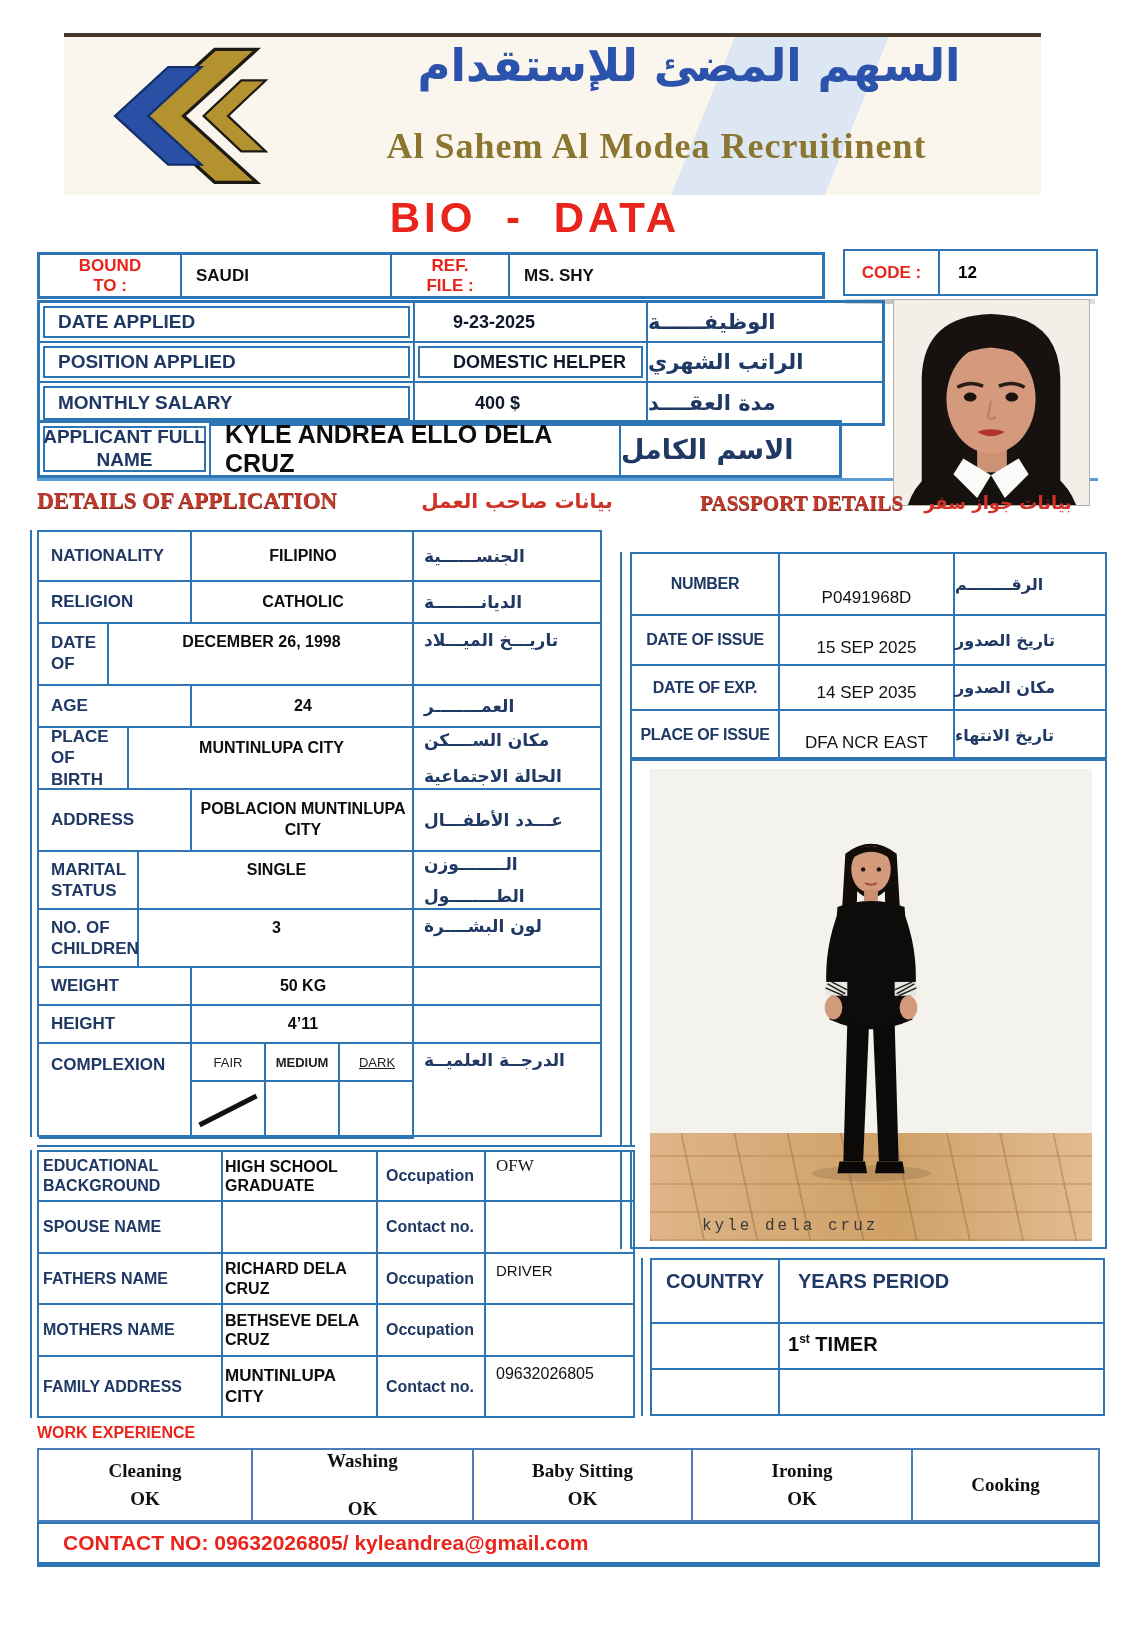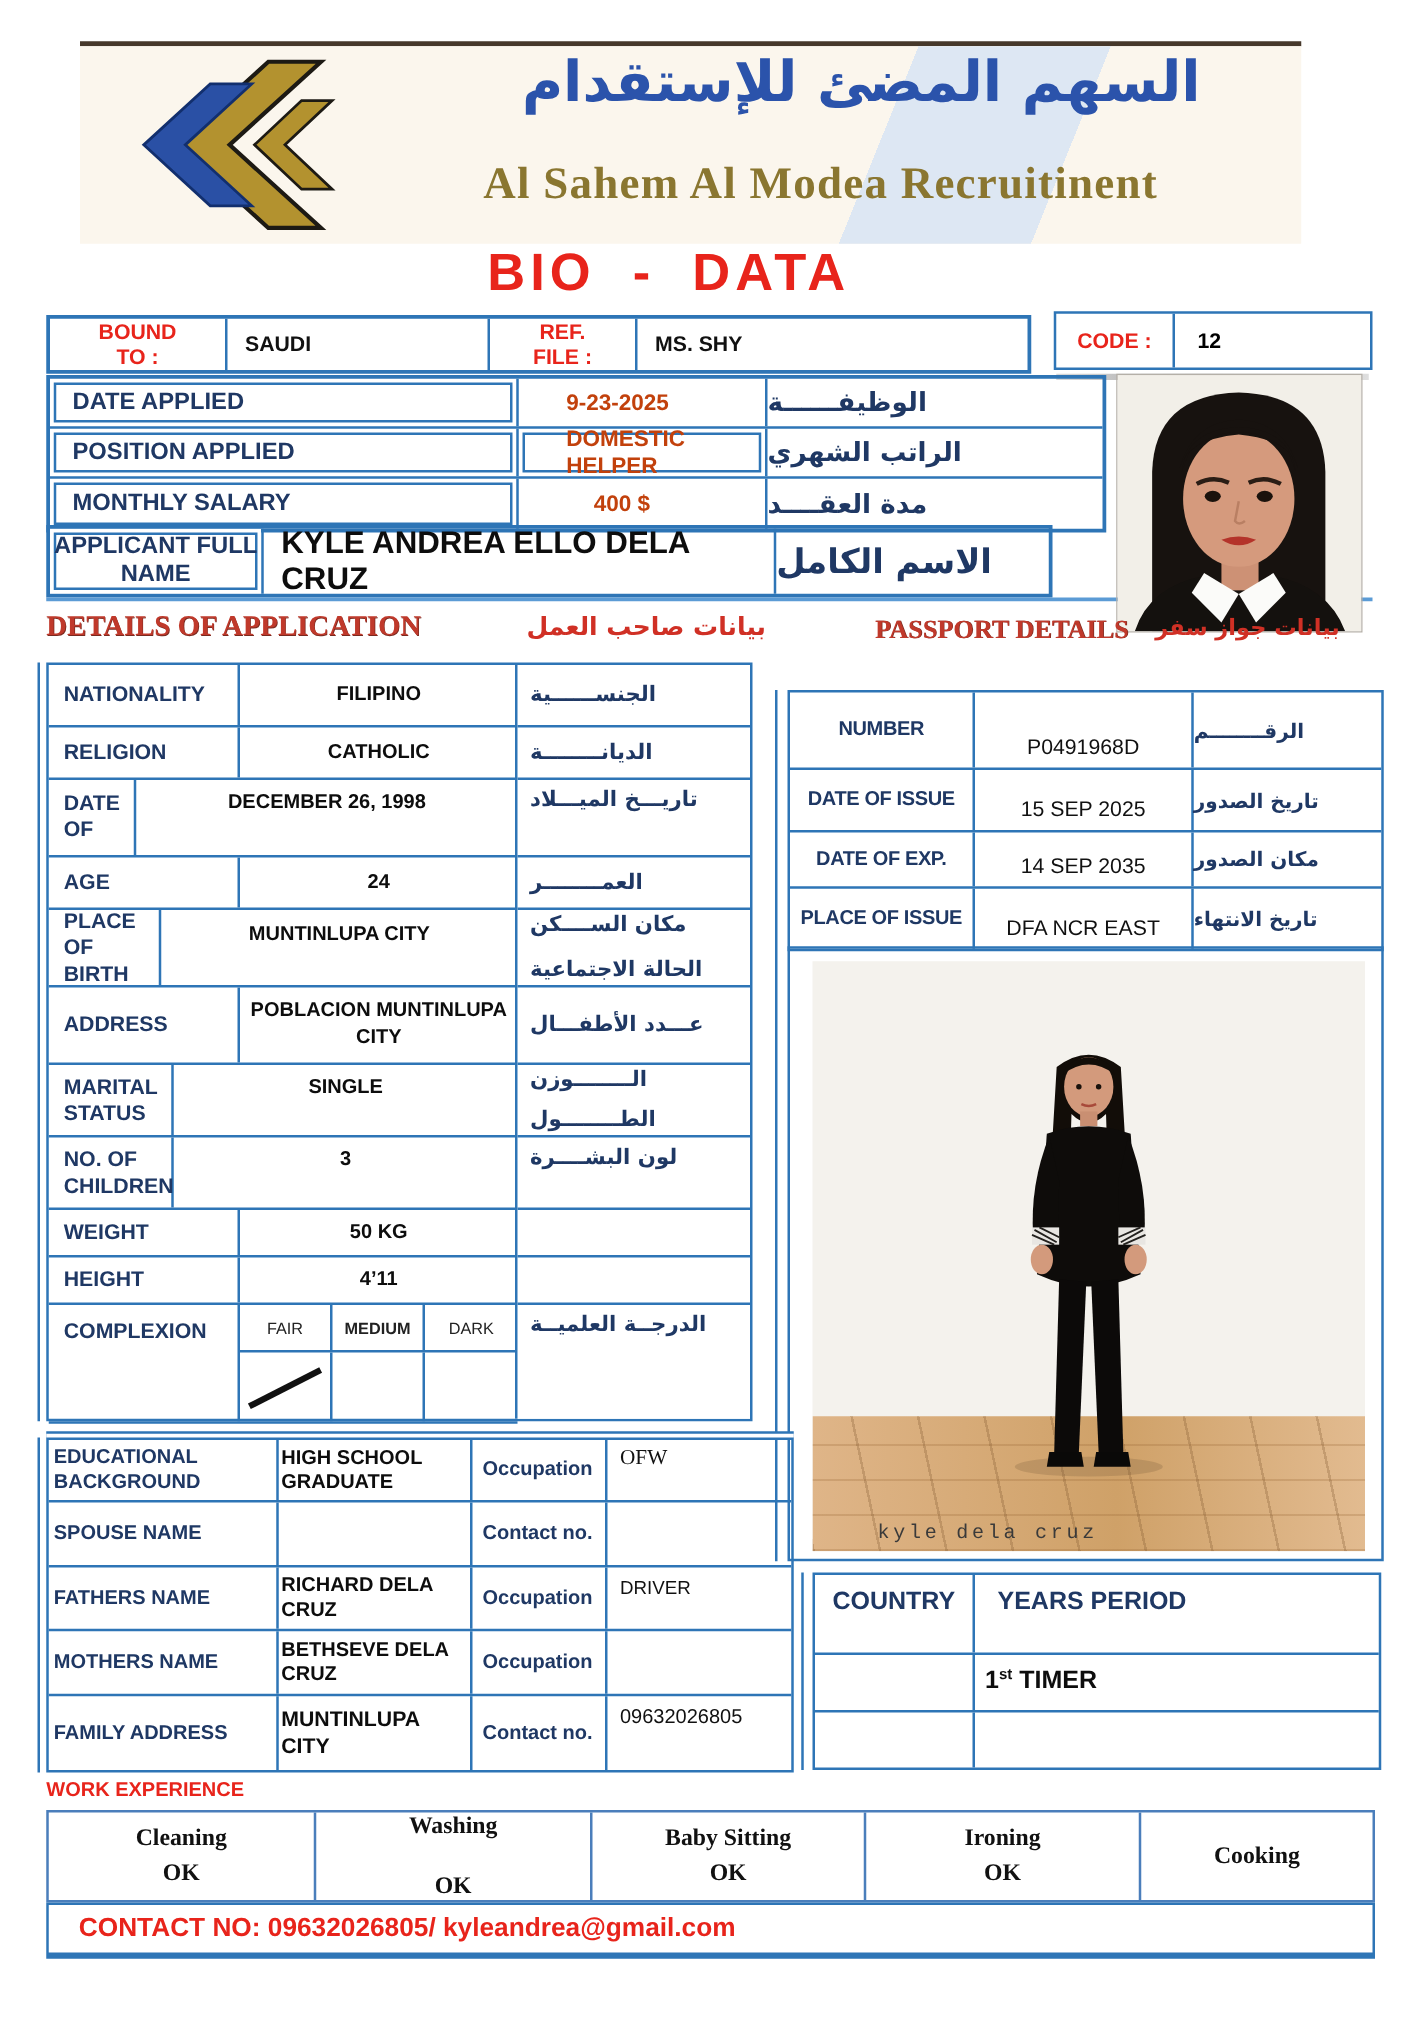--- a/index.html
+++ b/index.html
@@ -39,22 +39,22 @@
   #codebox .c2{flex:1;display:flex;align-items:center;padding-left:18px;font-weight:bold;font-size:17px;}
   #shadow1{left:845px;top:299px;width:250px;height:5px;
      background:linear-gradient(90deg,#cfcfcf,#8e8e8e 45%,#d6d6d6);opacity:.8;}
   
   #apptbl{left:37px;top:300px;width:848px;border:3px solid var(--blue);box-sizing:border-box;}
   .app-row{display:flex;height:40px;border-bottom:2px solid var(--blue);box-sizing:border-box;}
   .app-row:last-child{border-bottom:none;}
   .app-label{width:375px;border-right:2px solid var(--blue);display:flex;align-items:center;
      padding-left:18px;box-sizing:border-box;color:var(--navy);font-weight:bold;font-size:19px;
      box-shadow:inset 0 0 0 3px #fff, inset 0 0 0 5px var(--blue);}
-  .app-value{width:199px;border-right:2px solid var(--blue);display:flex;align-items:center;
-     padding-left:38px;box-sizing:border-box;font-weight:bold;font-size:18px;color:#c2410c;}
+  .app-value{width:233px;border-right:2px solid var(--blue);display:flex;align-items:center;
+     padding-left:38px;box-sizing:border-box;font-weight:bold;font-size:18px;color:#0f172a;}
   .app-ar{flex:1;display:flex;align-items:center;justify-content:flex-end;padding-right:14px;
      color:var(--navy);font-weight:bold;font-size:21px;box-sizing:border-box;}
   #appname{left:37px;top:420px;width:805px;height:58px;border:3px solid var(--blue);
      display:flex;box-sizing:border-box;}
   #appname .nl{width:171px;border-right:2px solid var(--blue);display:flex;align-items:center;
      justify-content:center;text-align:center;color:var(--navy);font-weight:bold;font-size:19px;
      line-height:1.2;box-sizing:border-box;box-shadow:inset 0 0 0 3px #fff, inset 0 0 0 5px var(--blue);}
   #appname .nv{width:410px;border-right:2px solid var(--blue);display:flex;align-items:center;
      padding-left:14px;box-sizing:border-box;font-weight:bold;font-size:25px;color:#0d0d0d;line-height:1.15;}
   #appname .nv span{max-width:330px;display:inline-block;}
@@ -79,21 +79,21 @@
      justify-content:center;align-items:flex-end;padding:2px 10px;color:var(--navy);font-weight:bold;font-size:17px;}
   .dla-cell:last-child{border-bottom:none;}
   .dla-cell.dual{justify-content:space-between;}
   .dla-cell.topal{justify-content:flex-start;padding-top:6px;}
   
   #cx{flex:1;display:flex;flex-direction:column;box-sizing:border-box;}
   #cx-opts{display:flex;height:38px;border-bottom:2px solid var(--blue);box-sizing:border-box;}
   #cx-opts .co{width:74px;border-right:2px solid var(--blue);display:flex;align-items:center;
      justify-content:center;font-size:13px;color:#222;box-sizing:border-box;}
   #cx-opts .co:nth-child(2){font-weight:bold;}
-  #cx-opts .co:last-child{border-right:none;}
+  #cx-opts .co:last-child{border-right:none;text-decoration:underline;}
   #cx-slash{display:flex;flex:1;}
   #cx-slash .cs{width:74px;border-right:2px solid var(--blue);box-sizing:border-box;position:relative;}
   #cx-slash .cs:last-child{border-right:none;}
   .slashmark{position:absolute;left:4px;top:26px;width:64px;height:0;border-top:5px solid #111;
      transform:rotate(-27deg);}
   
   #pp{left:630px;top:552px;width:477px;border:2px solid var(--blue);box-sizing:border-box;}
   .pp-row{display:flex;border-bottom:2px solid var(--blue);box-sizing:border-box;}
   .pp-row:last-child{border-bottom:none;}
   .pp-label{width:148px;border-right:2px solid var(--blue);display:flex;align-items:center;justify-content:center;

